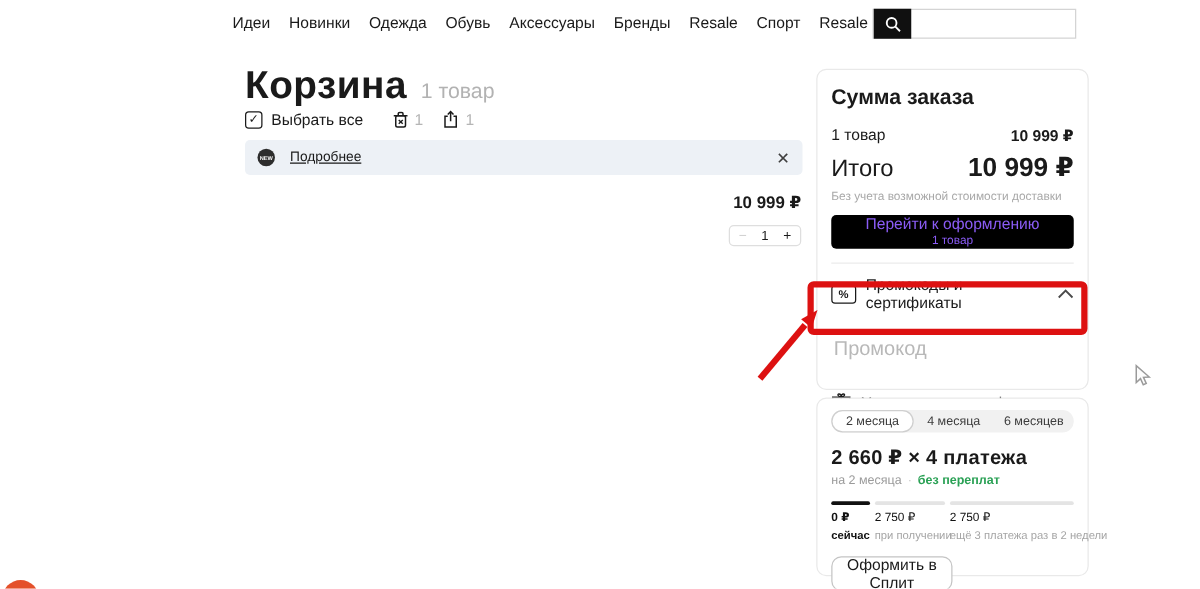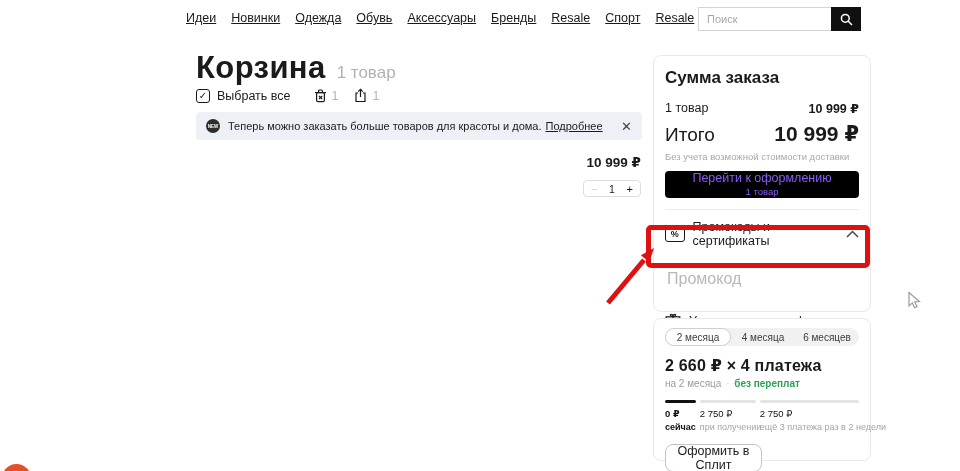--- a/index.html
+++ b/index.html
@@ -1,21 +1,21 @@
 <!DOCTYPE html>
 <html><head>
 <meta charset="utf-8">
 <style>
   html,body{margin:0;padding:0;background:#fff;}
   .stage{position:relative;width:960px;height:471px;background:#ffffff;overflow:hidden;
          font-family:"Liberation Sans","DejaVu Sans",sans-serif;color:#1a1a1a;}
 
   
   .topnav{position:absolute;left:186px;top:11px;display:flex;gap:15px;font-size:12.5px;font-weight:500;white-space:nowrap;}
-  .topnav span{cursor:pointer;text-decoration:underline;}
+  .topnav span{cursor:pointer;}
   .topnav .sale{color:#e04e27;}
 
   
   .search{position:absolute;left:698px;top:7px;width:163px;height:24px;border:1px solid #d4d4d4;
           display:flex;box-sizing:border-box;background:#fff;}
   .search input{flex:1;border:0;outline:0;padding:0 0 0 8px;font-size:11px;min-width:0;
                 font-family:"Liberation Sans","DejaVu Sans",sans-serif;color:#333;}
   .search input::placeholder{color:#a8a8a8;}
   .search .btn{width:30px;background:#101010;border:0;display:flex;align-items:center;justify-content:center;cursor:pointer;margin:-1px -1px -1px 0;}
 
@@ -126,21 +126,20 @@
     <span>Бренды</span>
     <span>Resale</span>
     <span>Спорт</span>
     <span>Resale</span>
     <span>Красота</span>
     <span>Дом</span>
     <span class="sale">Sale%</span>
   </nav>
 
   <div class="search">
-    <input type="text" placeholder="Поиск" style="">
     <button class="btn">
       <svg width="15" height="15" viewBox="0 0 15 15">
         <circle cx="6.3" cy="6.3" r="3.9" fill="none" stroke="#ffffff" stroke-width="1.5"></circle>
         <line x1="9.3" y1="9.3" x2="13" y2="13" stroke="#ffffff" stroke-width="1.5"></line>
       </svg>
     </button>
   </div>
 
   <div class="cart-title">
     <span class="t">Корзина</span>
@@ -167,21 +166,20 @@
         <path d="M4.2 5 H2 V13.5 H11 V5 H8.8" fill="none" stroke="#1a1a1a" stroke-width="1.2"></path>
         <line x1="6.5" y1="1.6" x2="6.5" y2="9" stroke="#1a1a1a" stroke-width="1.2"></line>
         <path d="M4.2 3.6 L6.5 1.3 L8.8 3.6" fill="none" stroke="#1a1a1a" stroke-width="1.2"></path>
       </svg>
       <span class="cnt">1</span>
     </span>
   </div>
 
   <div class="banner">
     <span class="badge">NEW</span>
-    <span>Теперь можно заказать больше товаров для красоты и дома.</span>
     <span class="link">Подробнее</span>
     <span class="close">✕</span>
   </div>
 
   <div class="item-price">10 999 ₽</div>
   <div class="stepper">
     <span class="minus">−</span>
     <span class="qty">1</span>
     <span class="plus">+</span>
   </div>

